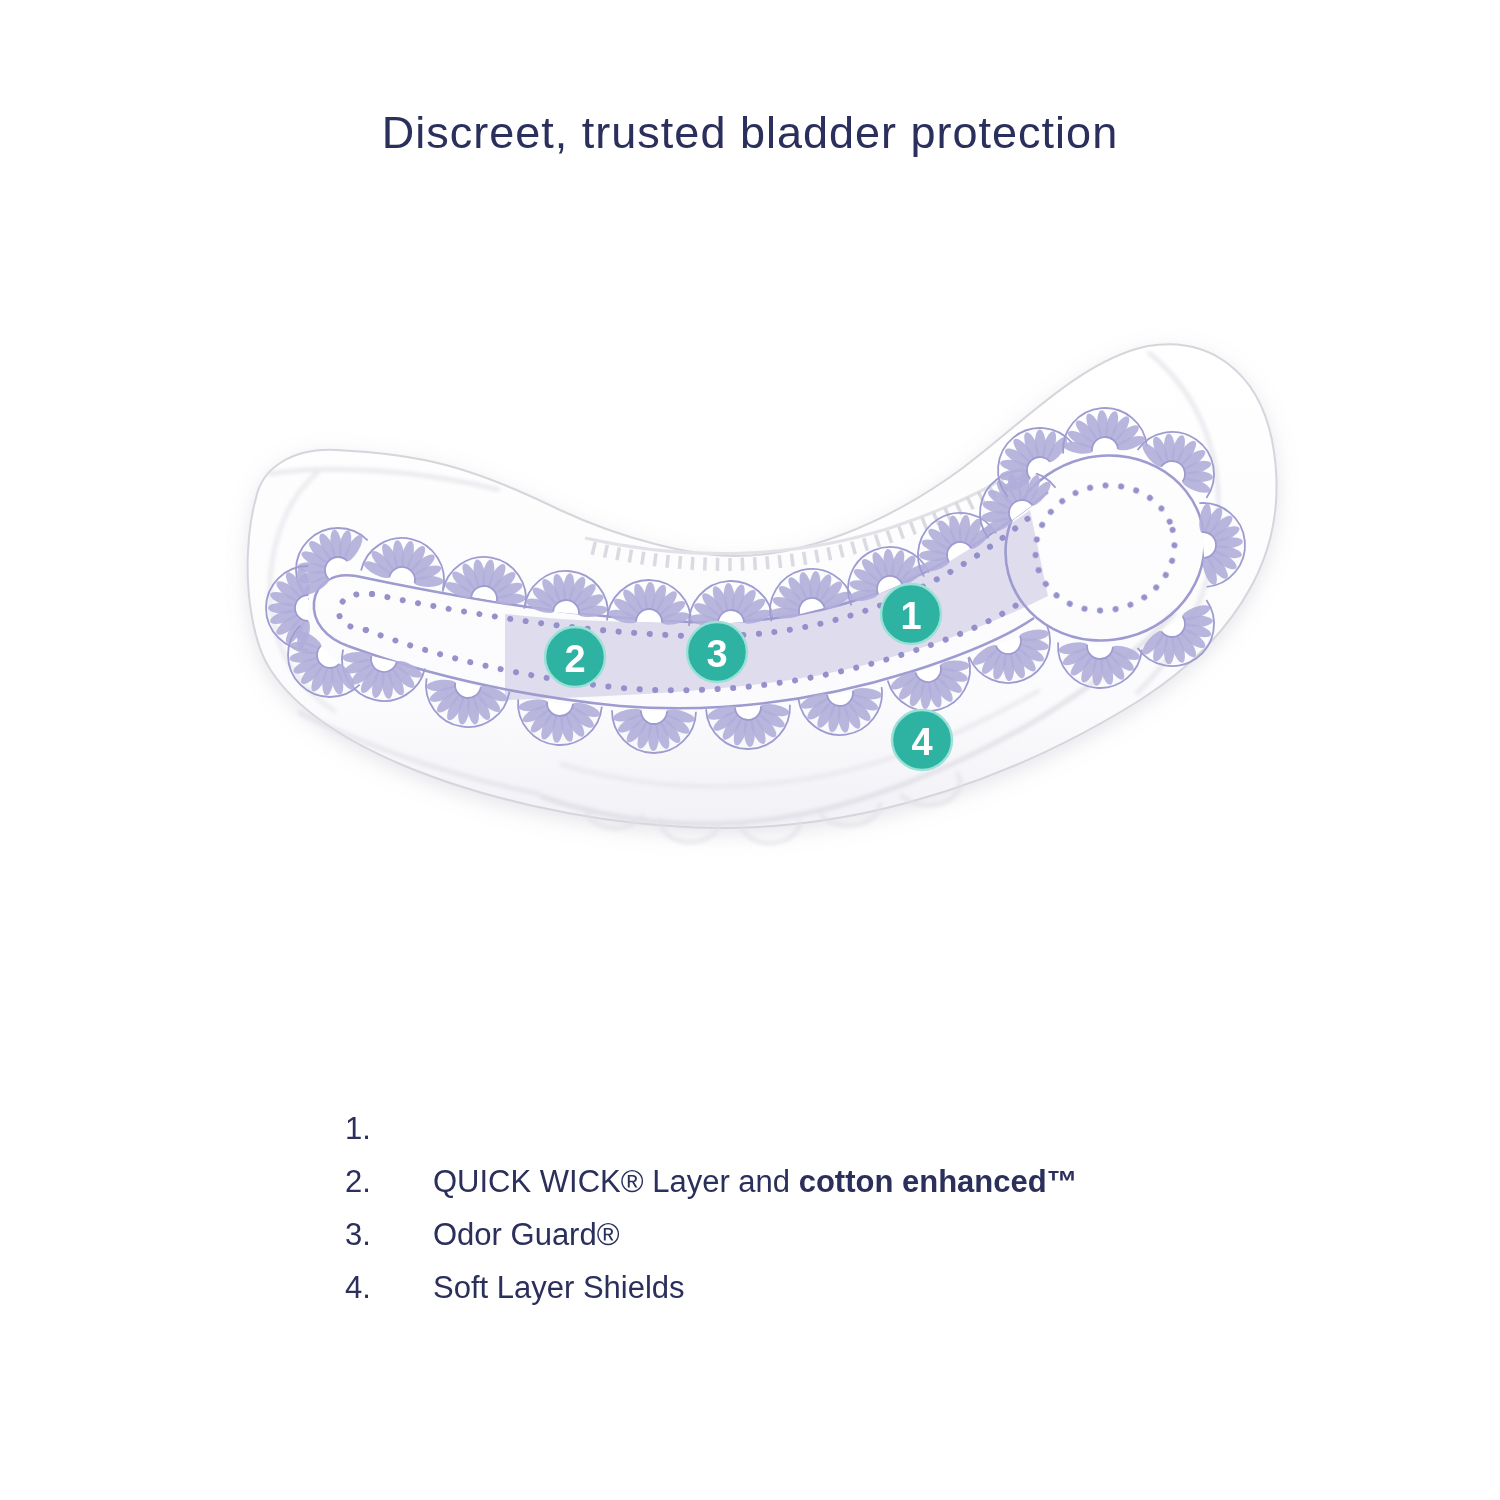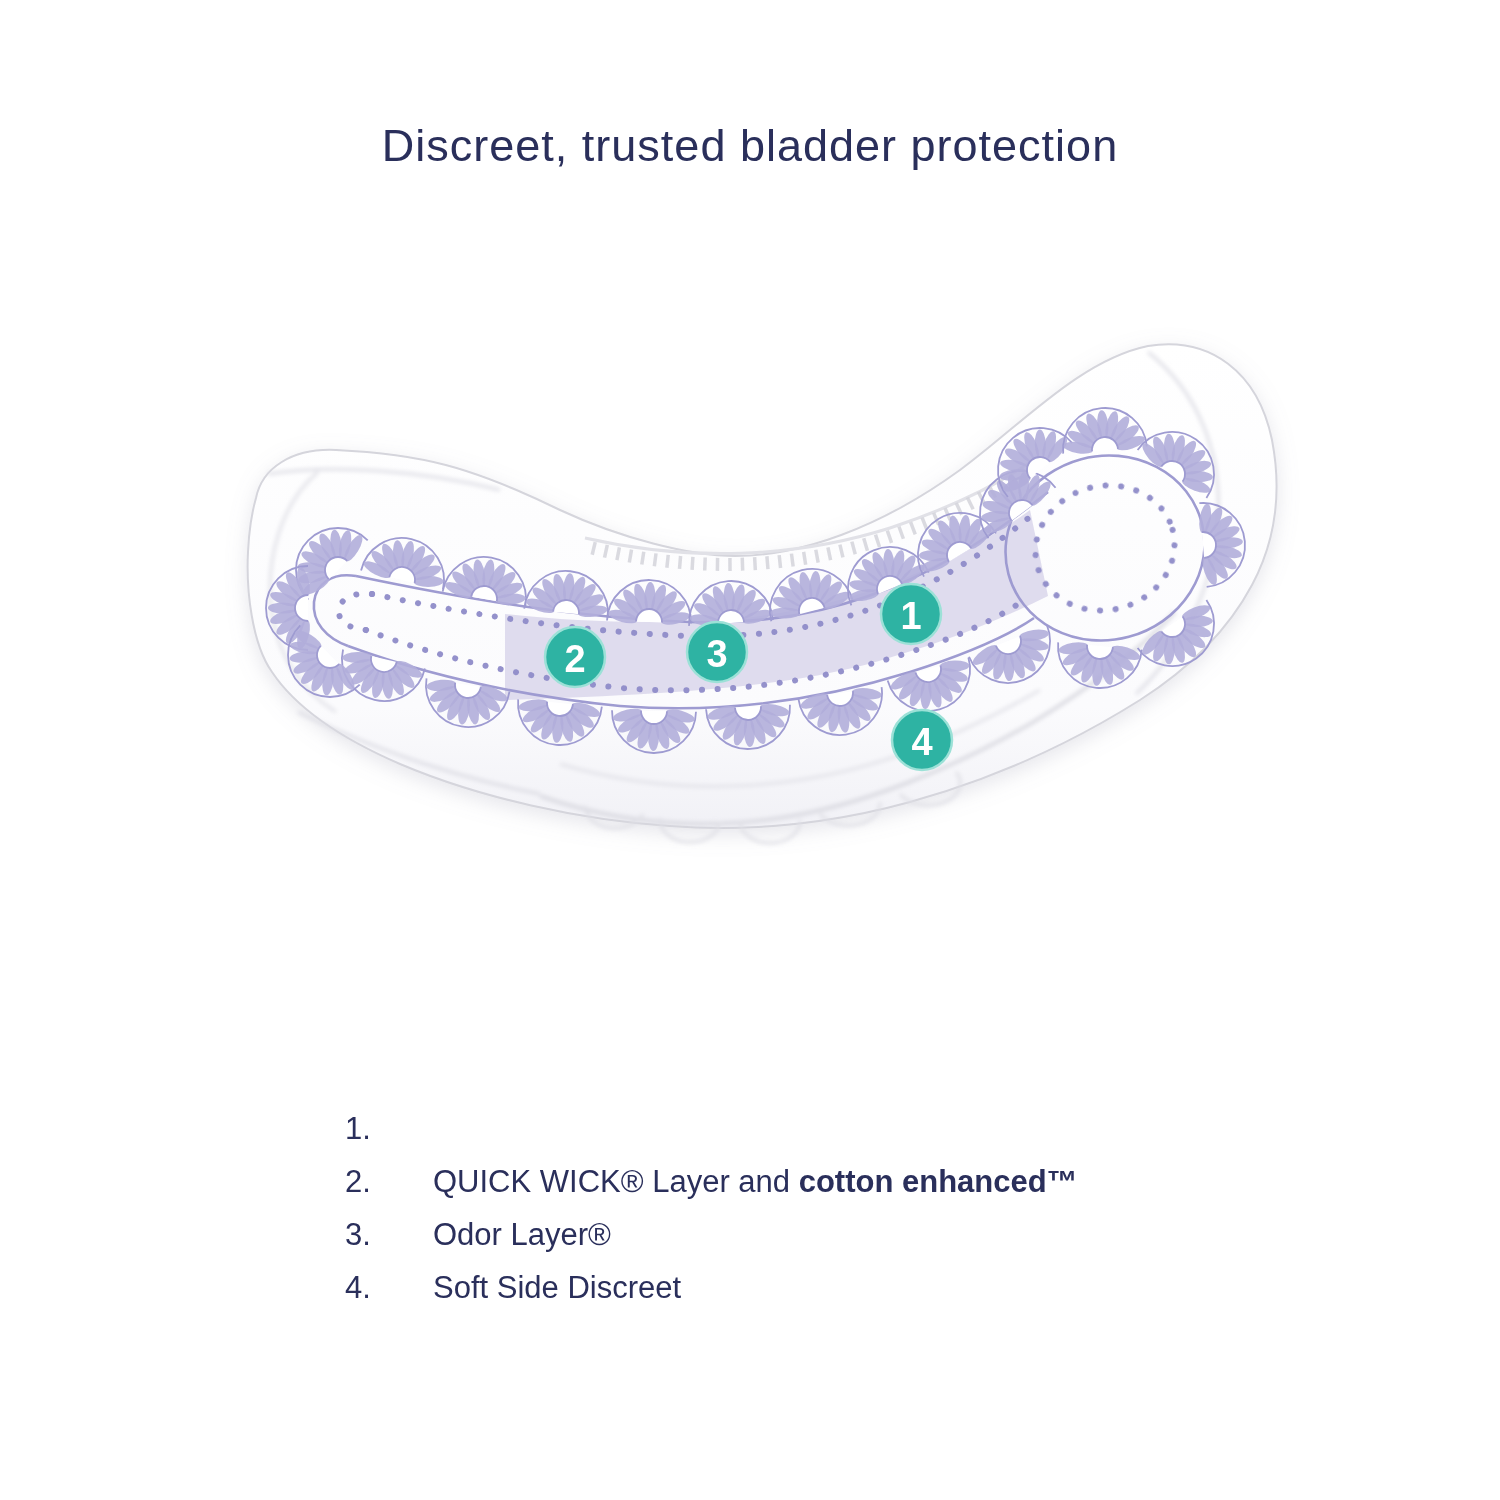--- a/index.html
+++ b/index.html
@@ -1,21 +1,21 @@
 <!DOCTYPE html>
 <html><head>
 <meta charset="utf-8">
 <style>
   html,body{margin:0;padding:0;background:#ffffff;}
   #canvas{
     position:relative;width:1500px;height:1500px;background:#ffffff;
     overflow:hidden;font-family:"Liberation Sans",sans-serif;color:#2a2f5b;
   }
   .title{
-    position:absolute;left:0;right:0;top:120px;text-align:center;
+    position:absolute;left:0;right:0;top:107px;text-align:center;
     font-size:45px;font-weight:300;letter-spacing:1px;color:#2a2f5b;
   }
   #pad-svg{position:absolute;left:0;top:0;width:1500px;height:1500px;}
   .callout-num{
     font-family:"Liberation Sans",sans-serif;font-weight:700;font-size:38px;
     fill:#ffffff;text-anchor:middle;dominant-baseline:central;
   }
   .legend{position:absolute;left:345px;top:1102px;}
   .legend-row{display:flex;align-items:center;height:53px;font-size:31px;color:#2a2f5b;}
   .legend-num{width:88px;flex:0 0 88px;}
@@ -165,21 +165,21 @@
   <div class="legend">
     <div class="legend-row">
       <span class="legend-num">1.</span>
     </div>
     <div class="legend-row">
       <span class="legend-num">2.</span>
       <span class="legend-text"><span>QUICK WICK® Layer and </span><strong>cotton enhanced™</strong></span>
     </div>
     <div class="legend-row">
       <span class="legend-num">3.</span>
-      <span class="legend-text"><span>Odor Layer®</span><strong></strong></span>
+      <span class="legend-text"><span>Odor Guard®</span><strong></strong></span>
     </div>
     <div class="legend-row">
       <span class="legend-num">4.</span>
-      <span class="legend-text"><span>Soft Side Discreet</span><strong></strong></span>
+      <span class="legend-text"><span>Soft Layer Shields</span><strong></strong></span>
     </div>
   </div>
 
 </div>
 
 </body></html>

